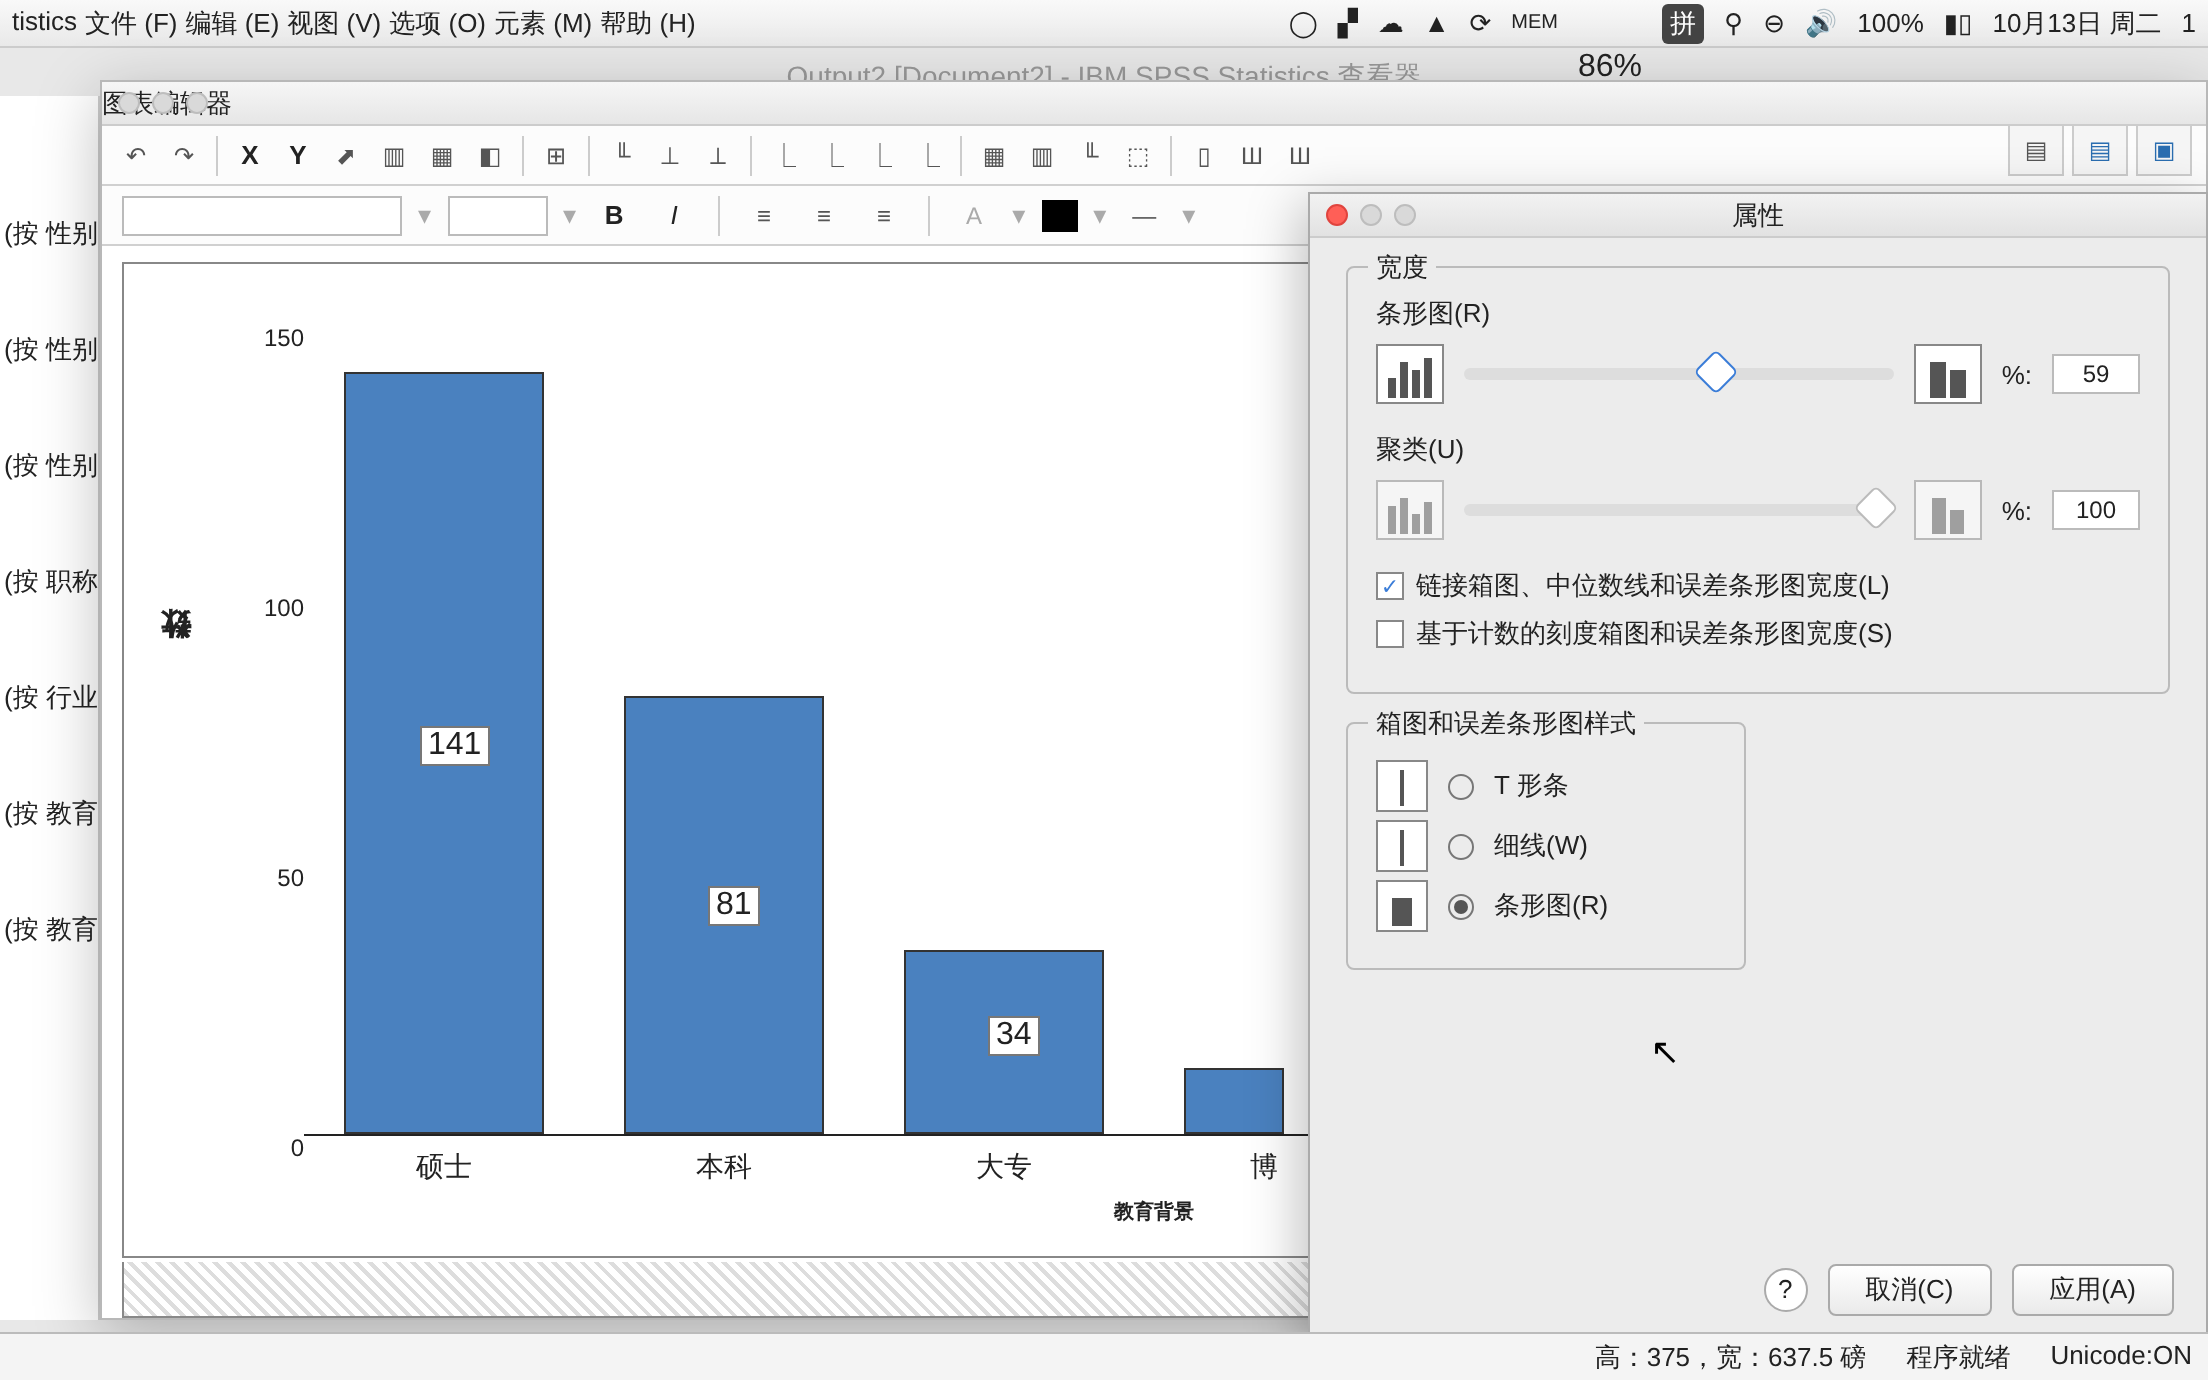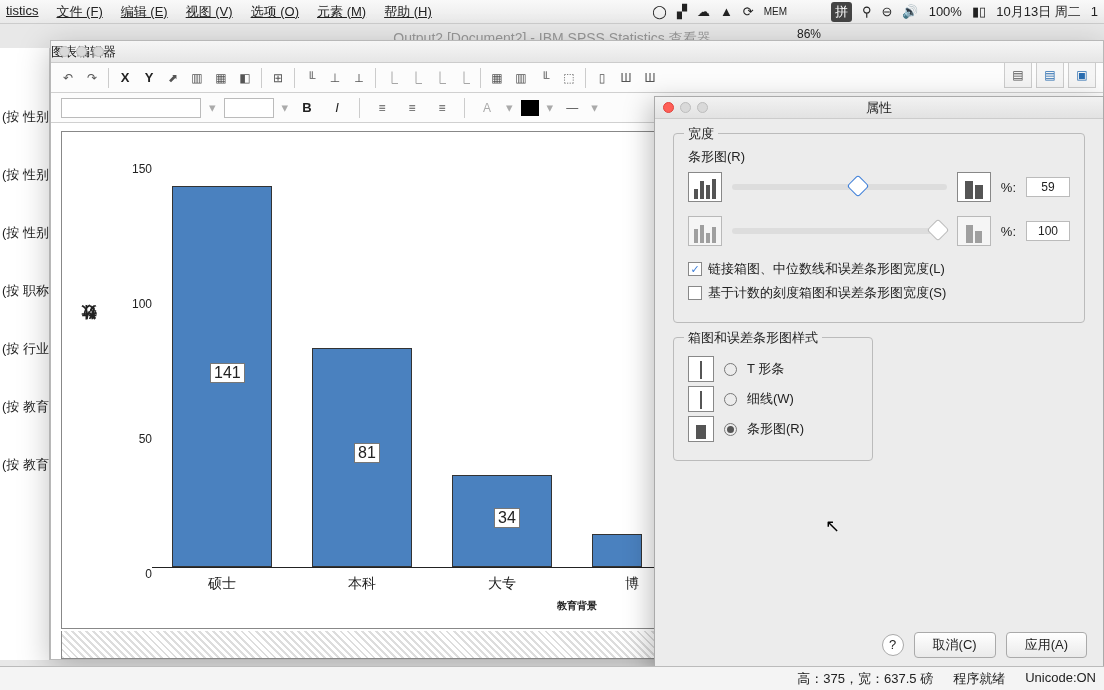--- a/index.html
+++ b/index.html
@@ -1,18 +1,18 @@
 <!DOCTYPE html>
 <html><head>
 <meta charset="utf-8">
 <style>
 *{margin:0;padding:0;box-sizing:border-box;font-family:-apple-system,"Helvetica Neue",Arial,sans-serif;font-size:13px;color:#222;}
 body{width:1104px;height:690px;background:#e8e8e8;position:relative;overflow:hidden;}
 .menubar{height:24px;background:linear-gradient(#f9f9f9,#e9e9e9);display:flex;align-items:center;padding:0 6px;font-size:14px;border-bottom:1px solid #ccc;}
-.menubar .left{display:flex;gap:18px;text-decoration:underline;}
+.menubar .left{display:flex;gap:4px;}
 .menubar .right{margin-left:auto;display:flex;align-items:center;gap:10px;font-size:13px;}
 .menubar .right span{display:inline-flex;align-items:center;}
 .bkg-title{position:absolute;top:30px;left:0;right:0;text-align:center;color:#999;font-size:14px;}
 .sidebar{position:absolute;left:0;top:48px;width:50px;bottom:30px;background:#fff;border-right:1px solid #ccc;}
 .sidebar .tree{font-size:12px;padding-top:40px;}
 .sidebar .tree div{padding:20px 2px;white-space:nowrap;overflow:hidden;}
 .editor{position:absolute;left:50px;top:40px;right:0;height:620px;background:#fff;border:1px solid #b8b8b8;box-shadow:0 8px 30px rgba(0,0,0,0.25);}
 .editor-titlebar{height:22px;background:linear-gradient(#f6f6f6,#e6e6e6);border-bottom:1px solid #ccc;font-size:13px;color:#444;position:relative;line-height:22px;}
 .win-dots{position:absolute;left:8px;top:5px;display:flex;gap:6px;}
 .win-dots span{width:11px;height:11px;border-radius:50%;background:#d9d9d9;border:1px solid #bdbdbd;}
@@ -72,21 +72,21 @@
     <span>元素 (M)</span>
     <span>帮助 (H)</span>
   </div>
   <div class="right">
     <span>◯</span>
     <span>▞</span>
     <span>☁</span>
     <span>▲</span>
     <span>⟳</span>
     <span style="font-size:10px;">MEM<br></span>
-    <span style="font-size:12px;margin-top:45px;">86%</span>
+    <span style="font-size:16px;margin-top:45px;">86%</span>
     <span style="background:#444;color:#fff;padding:1px 4px;border-radius:3px;">拼</span>
     <span>⚲</span>
     <span>⊖</span>
     <span>🔊</span>
     <span>100%</span>
     <span>▮▯</span>
     <span>10月13日 周二</span>
     <span>1</span>
   </div>
 </div>
@@ -230,20 +230,21 @@
         <div class="slider">
             <div class="thumb" style="left:55%;"></div>
           </div>
         <div class="iconbox">
             <span style="height:18px;width:8px;"></span>
             <span style="height:14px;width:8px;"></span>
           </div>
         <span>%:</span>
         <input class="pct" value="59" style="">
       </div>
+      <div>聚类(U)</div>
       <div class="sliderrow">
         <div class="iconbox" style="opacity:0.5;">
             <span style="height:14px"></span>
             <span style="height:18px"></span>
             <span style="height:10px"></span>
             <span style="height:16px"></span>
           </div>
         <div class="slider">
             <div class="thumb" style="left:92%;border-color:#bbb;"></div>
           </div>

